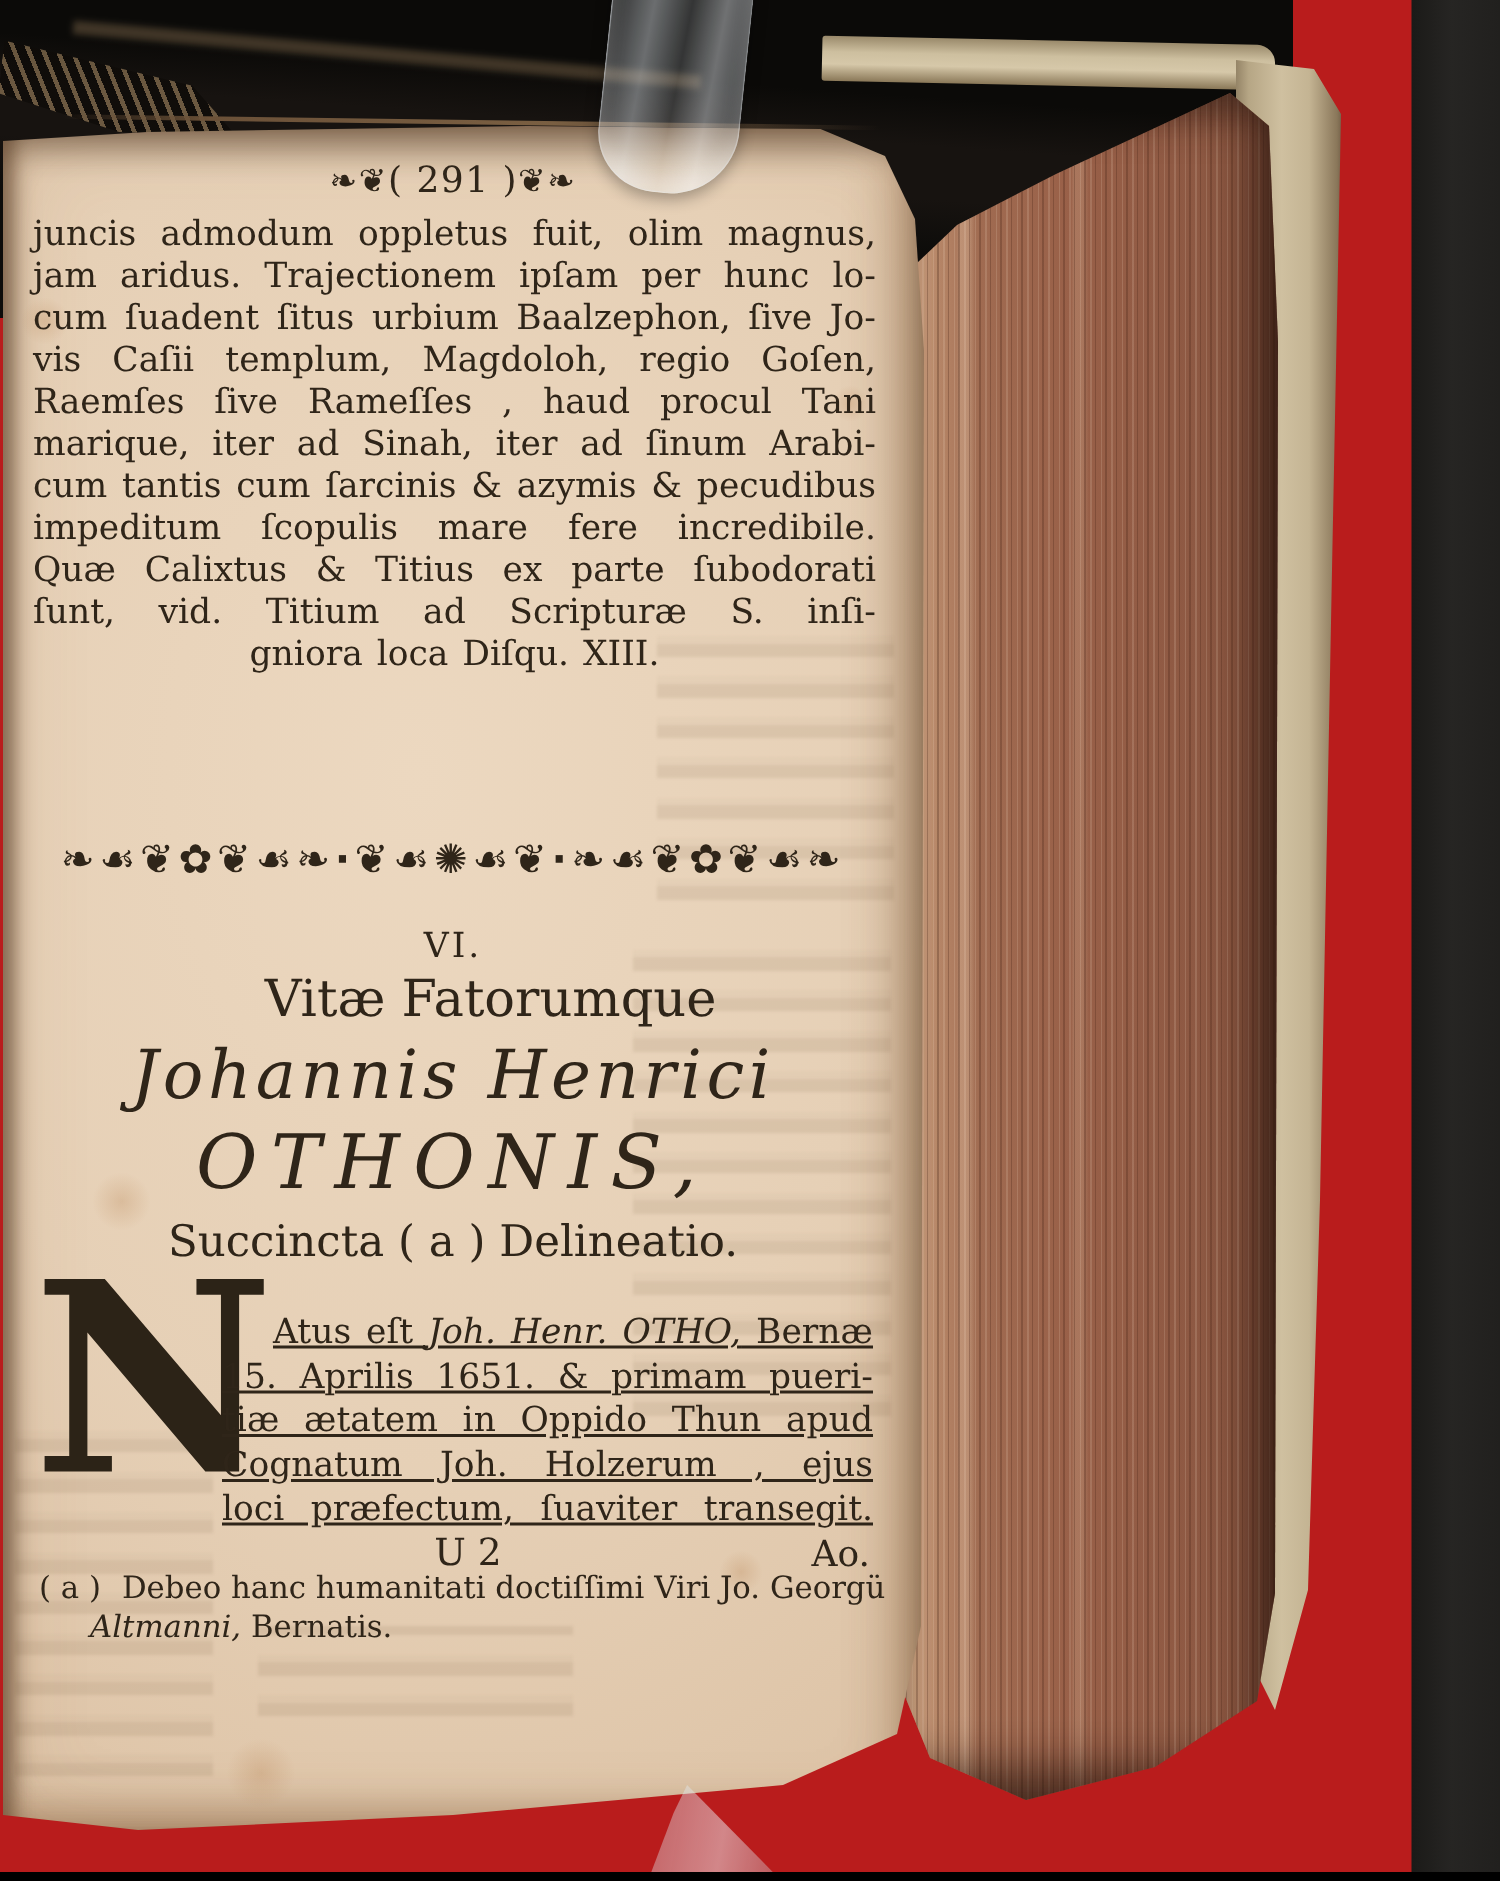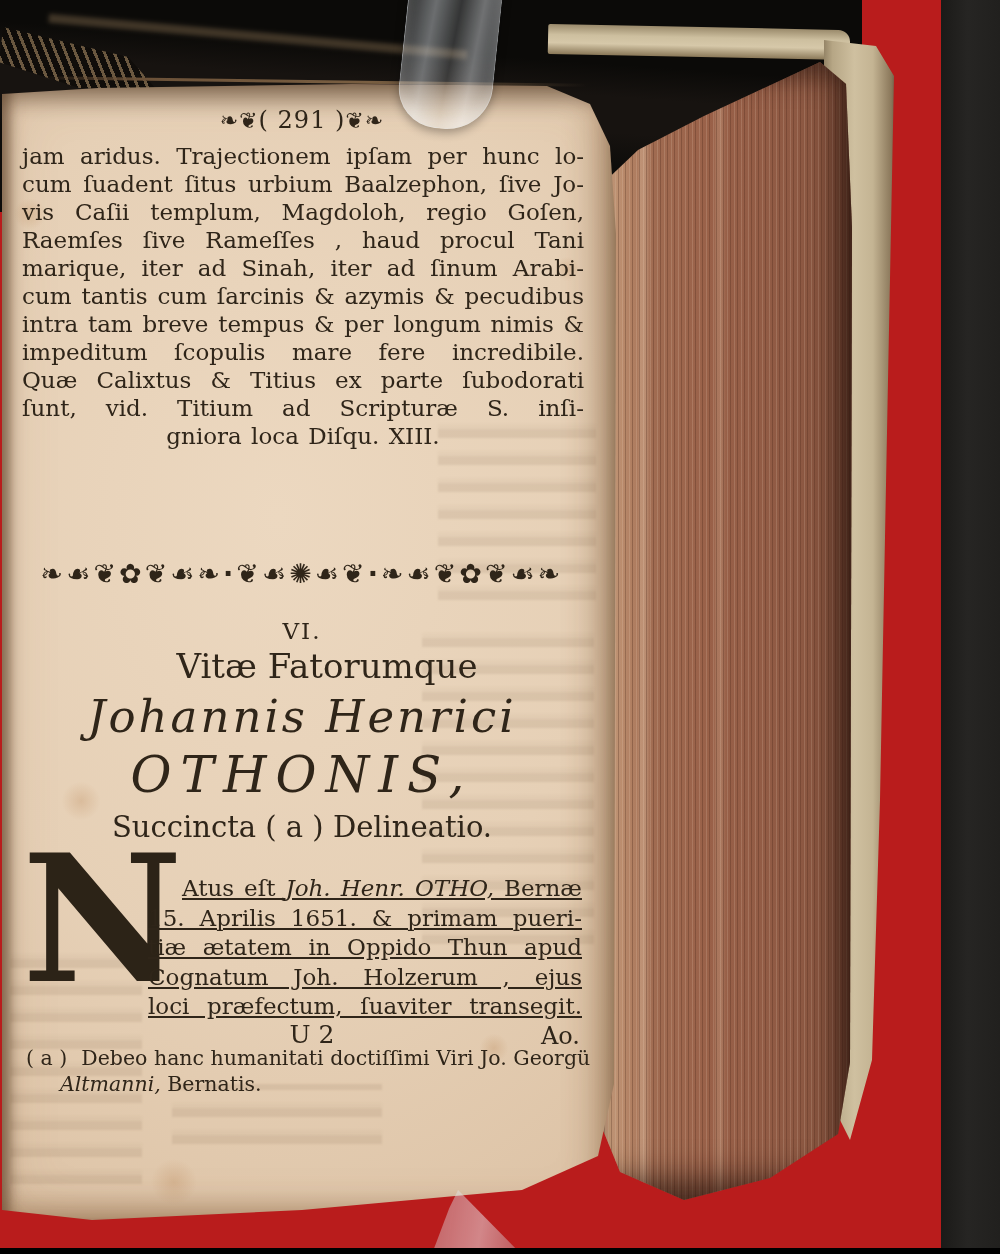--- a/index.html
+++ b/index.html
@@ -119,27 +119,27 @@
       <div class="ghost" style="left:170px;top:1000px;width:210px;height:60px;"></div>
       <div class="spot" style="left:6px;top:108px;width:44px;height:44px;"></div>
       <div class="spot" style="left:548px;top:168px;width:34px;height:34px;"></div>
       <div class="spot" style="left:52px;top:690px;width:54px;height:54px;"></div>
       <div class="spot" style="left:472px;top:944px;width:40px;height:40px;"></div>
       <div class="spot" style="left:140px;top:1066px;width:64px;height:64px;"></div>
 
       <div class="hdr"><span class="fleuron">❧❦</span><span>( 291 )</span><span class="fleuron">❦❧</span></div>
 
       <div class="p1">
+        <div class="ln">juncis admodum oppletus fuit, olim magnus,</div>
         <div class="ln">jam aridus.  Trajectionem ipſam per hunc lo-</div>
         <div class="ln">cum ſuadent ſitus urbium Baalzephon, ſive Jo-</div>
         <div class="ln">vis Caſii templum, Magdoloh, regio Goſen,</div>
         <div class="ln">Raemſes ſive Rameſſes , haud procul Tani</div>
         <div class="ln">marique, iter ad Sinah, iter ad ſinum Arabi-</div>
         <div class="ln">cum tantis cum ſarcinis &amp; azymis &amp; pecudibus</div>
-        <div class="ln">intra tam breve tempus &amp; per longum nimis &amp;</div>
         <div class="ln">impeditum ſcopulis mare fere incredibile.</div>
         <div class="ln">Quæ Calixtus &amp; Titius ex parte ſubodorati</div>
         <div class="ln">ſunt, vid. Titium ad Scripturæ S. inſi-</div>
         <div class="ln">gniora loca Diſqu. XIII.</div>
       </div>
 
       <div class="divider">❧☙❦✿❦☙❧·❦☙✺☙❦·❧☙❦✿❦☙❧</div>
 
       <div class="sec-no">VI.</div>
       <div class="t1">Vitæ Fatorumque</div>

